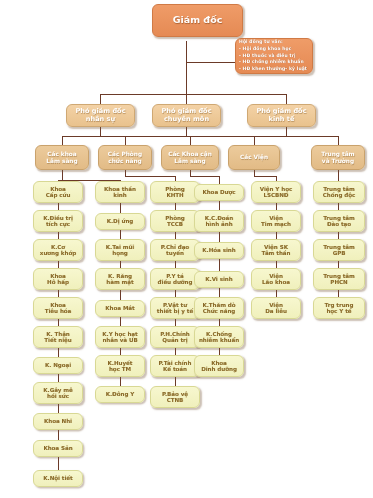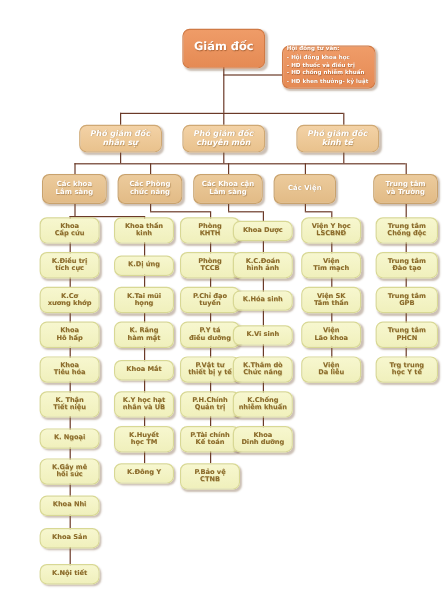--- a/index.html
+++ b/index.html
@@ -48,21 +48,20 @@
     text-shadow: 0.4px 0.4px 0.6px rgba(120,60,20,0.5);
   }
   .lvl-council span { text-align:left; line-height:1.45; }
   .lvl-deputy {
     background: linear-gradient(#f3d2a6, #e9c28d);
     border: 1px solid #cfa873;
     color: #ffffff;
     font-weight: bold;
     font-size: 6.6px;
     text-shadow: 0.5px 0.5px 0.7px rgba(150,110,60,0.6);
-    font-style: italic;
   }
   .lvl-cat {
     background: linear-gradient(#eccb9c, #e2bb86);
     border: 1px solid #c9a26c;
     color: #ffffff;
     font-weight: bold;
     font-size: 5.8px;
     text-shadow: 0.5px 0.5px 0.7px rgba(150,110,60,0.6);
   }
   .lvl-leaf {
@@ -122,21 +121,21 @@
 
   <div class="ln lnv" style="left:338px; top:170px; height:18px;"></div>
 
   <div class="ln lnv" style="left:58px; top:188px; height:290px;"></div>
   <div class="ln lnv" style="left:120px; top:188px; height:198px;"></div>
   <div class="ln lnv" style="left:175px; top:188px; height:198px;"></div>
   <div class="ln lnv" style="left:219px; top:188px; height:172px;"></div>
   <div class="ln lnv" style="left:276px; top:188px; height:120px;"></div>
   <div class="ln lnv" style="left:338px; top:188px; height:120px;"></div>
 
-  <div class="node lvl-dir" style="left:152px; top:24px; width:69px; height:33px;">
+  <div class="node lvl-dir" style="left:152px; top:4px; width:91px; height:33px;">
     <span>Giám đốc</span>
   </div>
 
   <div class="node lvl-council" style="left:235px; top:38px; width:78px; height:36px;">
     <span>Hội đồng tư vấn:
 - Hội đồng khoa học
 - HĐ thuốc và điều trị
 - HĐ chống nhiễm khuẩn
 - HĐ khen thưởng- kỷ luật</span>
   </div>

